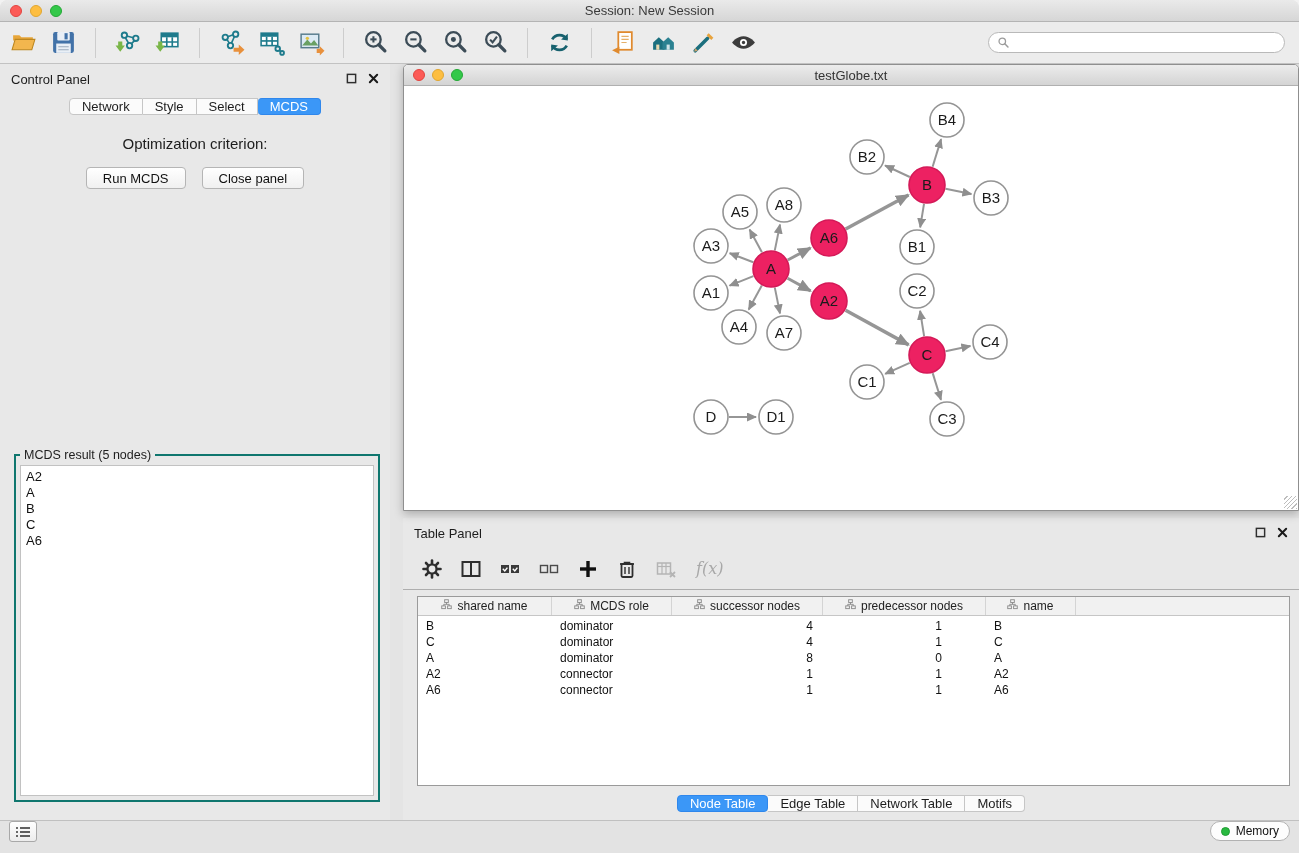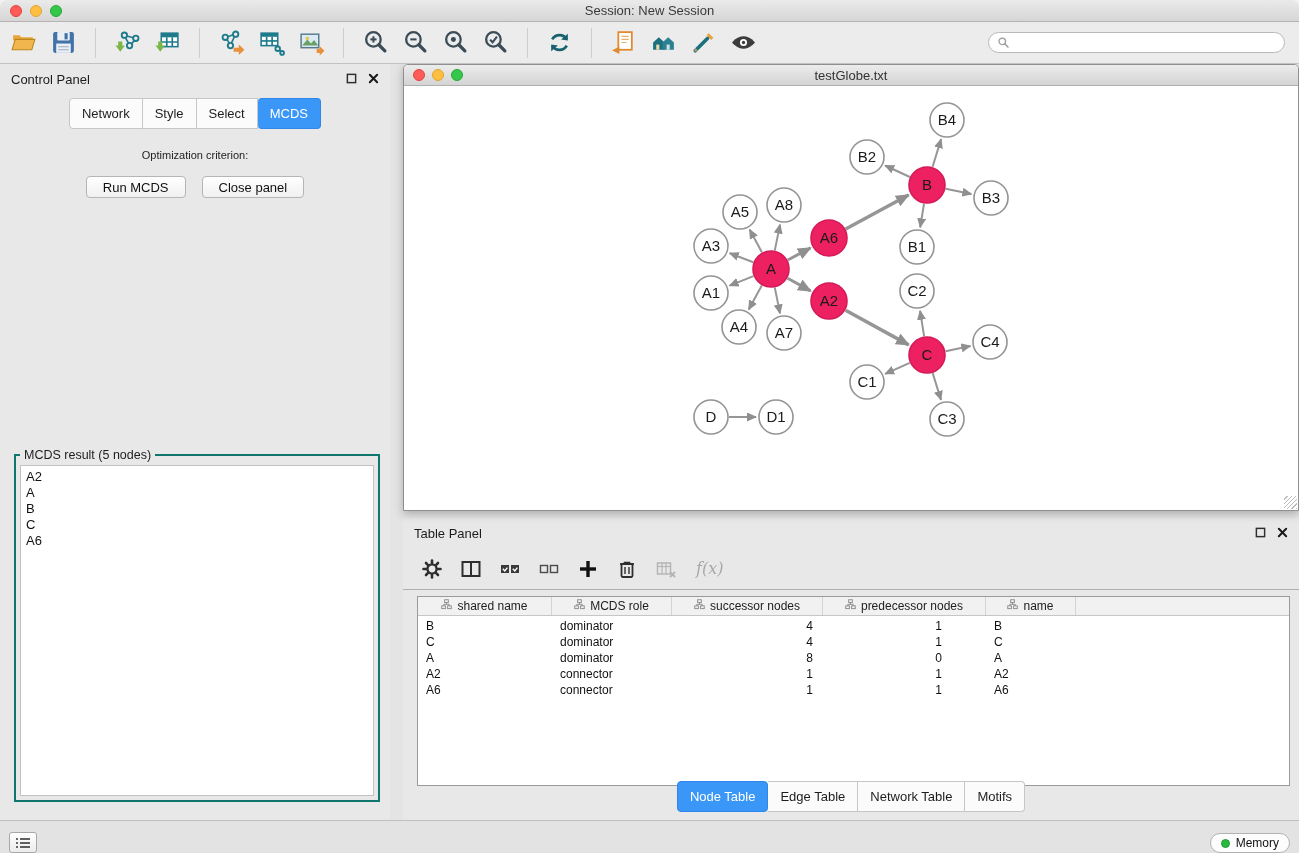--- a/index.html
+++ b/index.html
@@ -28,25 +28,25 @@
 .search-box input{border:none;outline:none;flex:1;font-size:12px;background:transparent;font-family:inherit}
 
 
 .panel-header{position:relative;height:30px;display:flex;align-items:center;padding:0 11px;font-size:13px;color:#1d1d1d}
 .hdr-icons{margin-left:auto;display:flex;gap:11px;align-items:center}
 .hdr-icon svg{width:11px;height:11px}
 
 
 .control-panel{position:absolute;left:0;top:64px;width:390px;bottom:33px;background:#e8e8e8}
 .cp-tabs{display:flex;justify-content:center;margin-top:4px}
-.seg-tab{font-size:13px;padding:7px 12px;background:#fbfbfb;border:1px solid #c6c6c6;border-left:none;color:#1d1d1d;cursor:default;line-height:15px}
+.seg-tab{font-size:13px;padding:0 12px;background:#fbfbfb;border:1px solid #c6c6c6;border-left:none;color:#1d1d1d;cursor:default;line-height:15px}
 .seg-tab:first-child{border-left:1px solid #c6c6c6;border-top-left-radius:4px;border-bottom-left-radius:4px}
 .seg-tab:last-child{border-top-right-radius:4px;border-bottom-right-radius:4px}
 .seg-tab.selected{background:#3b97f7;border-color:#2f87ec;color:#fff;border-radius:4px}
-.cp-opt-label{margin-top:20px;text-align:center;font-size:11px;color:#1d1d1d}
+.cp-opt-label{margin-top:20px;text-align:center;font-size:15px;color:#1d1d1d}
 .cp-dropdown{position:relative;margin:9px auto 0;width:308px;height:23px;background:#fff;border:1px solid #ababab;border-radius:4px;display:flex;align-items:center;overflow:hidden}
 .dd-text{flex:1;font-size:13px;padding-left:8px;color:#111;white-space:nowrap;overflow:hidden}
 .dd-btn{width:19px;align-self:stretch;background:linear-gradient(#6cb0f9,#2c73e9);border-radius:0 3px 3px 0;display:flex;align-items:center;justify-content:center}
 .dd-btn svg{width:9px;height:15px}
 .cp-buttons{display:flex;justify-content:center;gap:16px;margin-top:15px}
 .btn{height:22px;padding:0 16px;font-size:13px;color:#111;background:linear-gradient(#ffffff,#f0f0f0);border:1px solid #b5b5b5;border-radius:4px;font-family:inherit}
 .mcds-fieldset{position:absolute;left:14px;right:10px;top:390px;bottom:18px;border:2px solid #0f766e;background:#e8e8e8}
 .mcds-legend{position:absolute;top:-8px;left:4px;background:#e8e8e8;padding:0 4px;font-size:12.5px;color:#1d1d1d;z-index:1}
 .mcds-list{position:absolute;left:4px;right:4px;top:9px;bottom:4px;background:#fff;border:1px solid #c2c2c2;overflow:hidden;padding-top:3px}
 .result-item{font-size:13px;line-height:16px;padding-left:5px;color:#111}
@@ -70,21 +70,21 @@
 .tp-head{display:flex;height:19px;background:#f1f1f1;border-bottom:1px solid #c6c6c6}
 .th{display:flex;align-items:center;justify-content:center;gap:5px;font-size:12px;color:#222;border-right:1px solid #d4d4d4;height:100%;flex:none}
 .th.filler{flex:1;border-right:none}
 .col-icon svg{width:11px;height:11px}
 .tp-body{padding-top:2px}
 .tr{display:flex;height:16px;align-items:center}
 .td{font-size:12px;color:#111;padding-left:8px;white-space:nowrap;overflow:hidden;flex:none}
 .tp-tabs{position:absolute;left:0;right:0;bottom:8px;display:flex;justify-content:center}
 
 
-.statusbar{position:absolute;left:0;right:0;bottom:0;height:33px;background:#e3e3e3;border-top:1px solid #c0c0c0;display:flex;align-items:flex-end;padding:0 9px;z-index:4}
+.statusbar{position:absolute;left:0;right:0;bottom:0;height:33px;background:#e3e3e3;border-top:1px solid #c0c0c0;display:flex;align-items:flex-start;padding:0 9px;z-index:4}
 .sb-list-btn{width:28px;height:21px;background:linear-gradient(#ffffff,#ececec);border:1px solid #a8a8a8;border-radius:3px;display:flex;align-items:center;justify-content:center}
 .sb-list-btn svg{width:16px;height:12px}
 .memory-btn{margin-left:auto;height:20px;padding:0 10px;background:#fdfdfd;border:1px solid #b2b2b2;border-radius:10px;display:flex;align-items:center;gap:6px;font-size:12px;color:#111}
 .memory-dot{width:9px;height:9px;border-radius:50%;background:#28b940;border:1px solid #1f9c33}
 </style>
 </head>
 <body>
 
 <div class="app">
 

